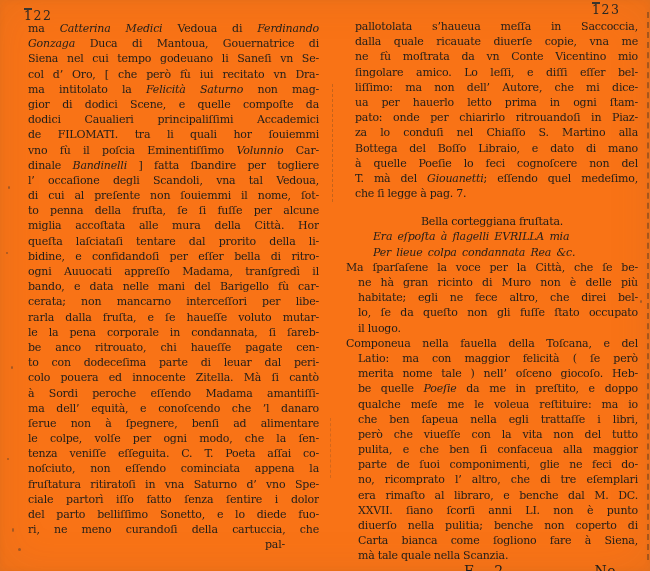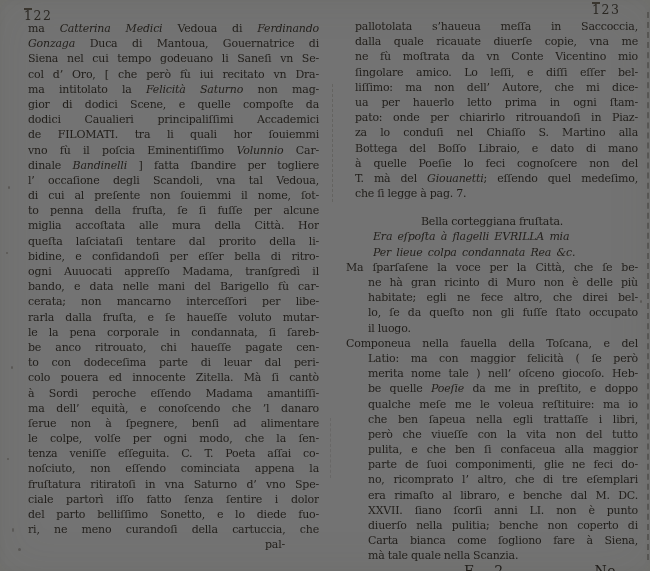--- a/index.html
+++ b/index.html
@@ -1,39 +1,39 @@
 <!DOCTYPE html>
 <html><head>
 <meta charset="utf-8">
 <style>
   html,body{margin:0;padding:0;background:#e9e8e4;}
   .page{
     position:relative;width:650px;height:571px;overflow:hidden;
-    background:#737373;
+    background:#f97316;
     box-shadow:inset 0 0 45px rgba(90,85,70,.10), inset 0 0 6px rgba(90,85,70,.08);
     font-family:"DejaVu Serif", serif;
     color:#211e1a;
   }
   .pagenum{
     position:absolute;font-size:12.5px;letter-spacing:1.5px;color:#2a2722;
   }
   .pagenum::before{ 
     content:"";position:absolute;left:0;top:0;width:8px;height:1.5px;background:#3a362f;
   }
   .col{position:absolute;}
   .colL{left:28px;top:21px;width:291px;}
   .colR{left:346px;top:19px;width:292px;}
   .line{
     font-size:11px;line-height:15.2px;height:15.2px;overflow:hidden;
     letter-spacing:-0.2px;word-spacing:-0.2px;
     text-align:justify;text-align-last:justify;
   }
   .line i{}
   .ind1{margin-left:9px;}
-  .ind2{margin-left:22px;}
+  .ind2{margin-left:12px;}
   .l{text-align:left;text-align-last:left;}
   .c{text-align:center;text-align-last:center;margin-top:13px;}
   .v{text-align:left;text-align-last:left;margin-left:27px;word-spacing:2px;}
   .catch{text-align:right;text-align-last:right;padding-right:34px;}
   .sigline{
     display:flex;align-items:baseline;
     font-size:14px;line-height:15.2px;height:15.2px;
   }
   .sig{margin-left:118px;letter-spacing:8px;}
   .catch2{margin-left:auto;margin-right:22px;letter-spacing:.5px;}

